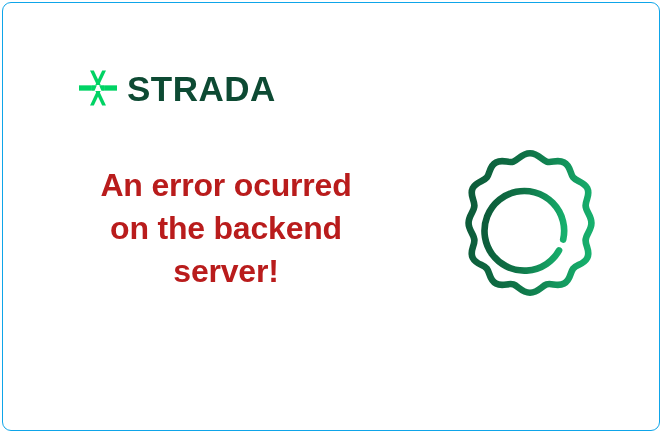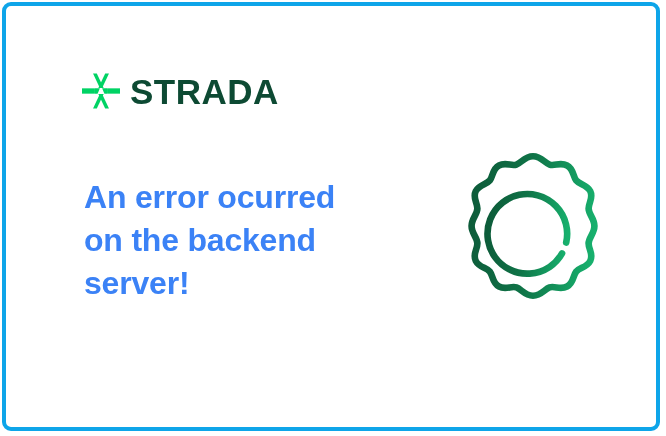--- a/index.html
+++ b/index.html
@@ -15,23 +15,24 @@
   }
 
   #error-card {
     position: absolute;
     left: 2px;
     top: 2px;
     width: 658px;
     height: 429px;
     box-sizing: border-box;
     background: #ffffff;
-    border: 4px solid #0ea5e9;
+    border: 1px solid #0ea5e9;
     border-radius: 9px;
     overflow: hidden;
+    text-align: center;
   }
 
   
   #brand-logo {
     position: absolute;
     left: 76px;
     top: 66px;
     display: flex;
     align-items: center;
     gap: 10px;
@@ -49,29 +50,29 @@
     letter-spacing: 0.5px;
     color: #0d4a33;
     line-height: 1;
     white-space: nowrap;
   }
 
   
   #error-message {
     position: absolute;
     left: 78px;
-    top: 170px;
+    top: 161px;
     width: 290px;
     margin: 0;
     font-family: "Liberation Sans", sans-serif;
     font-size: 32px;
     font-weight: bold;
     line-height: 43px;
     letter-spacing: -0.2px;
-    color: #3b82f6;
+    color: #b91c1c;
   }
 
   
   #gear-illustration {
     position: absolute;
     left: 444px;
     top: 134px;
     width: 166px;
     height: 172px;
   }

